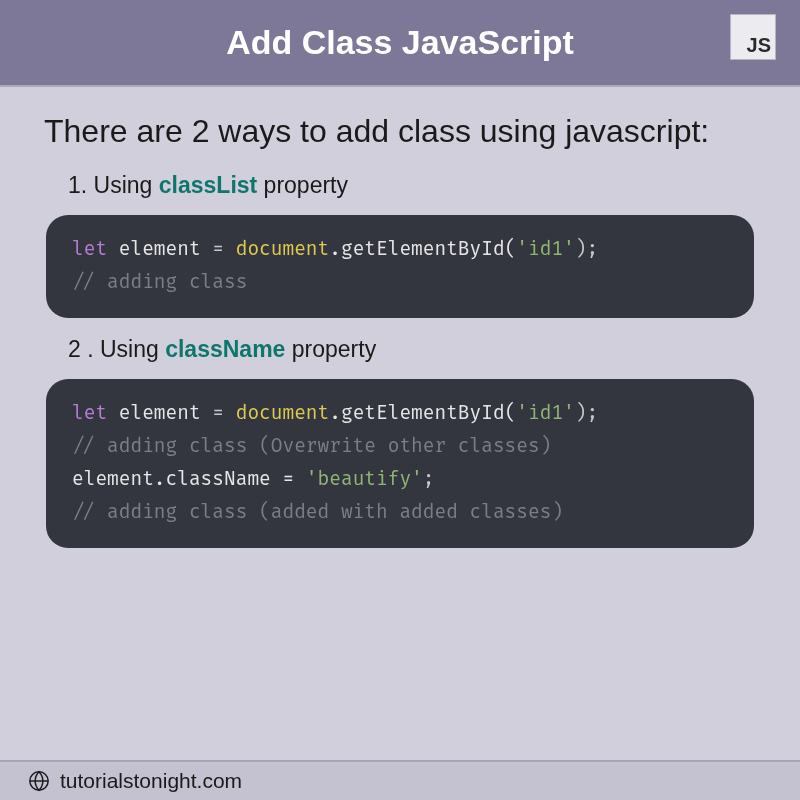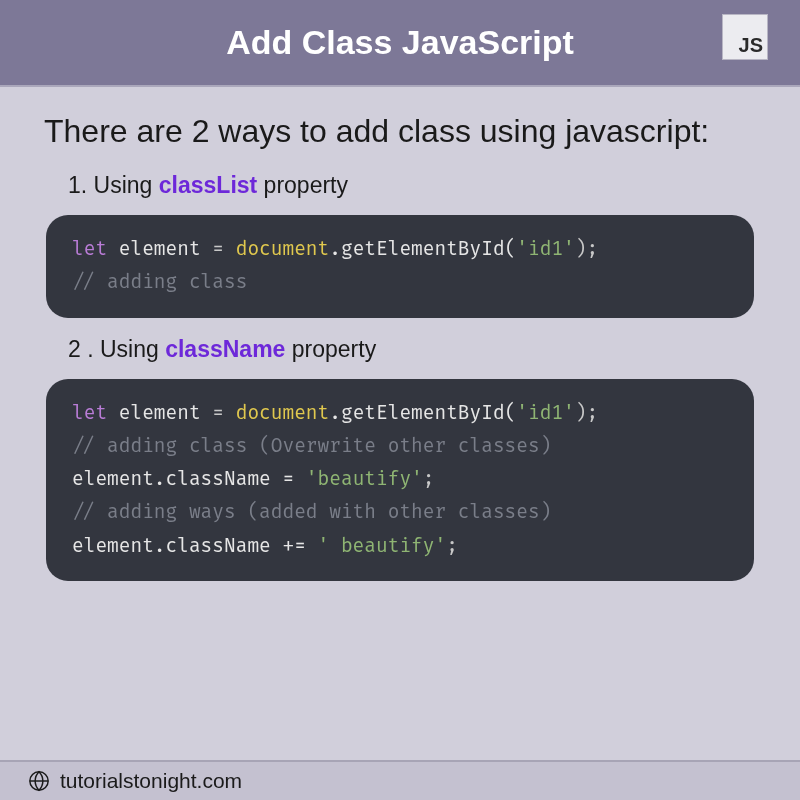--- a/index.html
+++ b/index.html
@@ -21,21 +21,21 @@
     position: relative;
     border-bottom: 2px solid #aaa7bb;
   }
   .header-title {
     color: #fff;
     font-size: 34px;
     font-weight: 700;
   }
   .js-badge {
     position: absolute;
-    right: 32px;
+    right: 24px;
     top: 14px;
     width: 46px;
     height: 46px;
     background: #ececf0;
     border: 1px solid #b8b6c4;
     display: flex;
     align-items: flex-end;
     justify-content: flex-end;
     padding: 2px 4px;
     font-weight: 700;
@@ -54,21 +54,21 @@
   .method {
     margin-bottom: 18px;
   }
   .method-title {
     font-size: 23px;
     color: #1a1a1a;
     margin-left: 24px;
     margin-bottom: 16px;
   }
   .method-title .kw {
-    color: #6d28d9;
+    color: #0f766e;
     font-weight: 700;
   }
   .code-block {
     background: #33363f;
     border-radius: 22px;
     padding: 18px 26px;
     font-family: "Fira Code", "Consolas", "Courier New", monospace;
     font-size: 19px;
     line-height: 1.75;
     color: #d7d7d7;
@@ -127,22 +127,21 @@
 
   <div class="method">
     <div class="method-title">
       <span>2 .</span>
       <span>Using </span><span class="kw">className</span><span> property</span>
     </div>
     <div class="code-block">
       <div class="code-line"><span class="tok-kw">let</span><span class="tok-var"> element </span><span class="tok-punc">= </span><span class="tok-obj">document</span><span class="tok-var">.getElementById(</span><span class="tok-str">'id1'</span><span class="tok-punc">);</span></div>
       <div class="code-line tok-com">// adding class (Overwrite other classes)</div>
       <div class="code-line"><span class="tok-var">element.className = </span><span class="tok-str">'beautify'</span><span class="tok-punc">;</span></div>
-      <div class="code-line tok-com">// adding ways (added with other classes)</div>
-      <div class="code-line"><span class="tok-var">element.className += </span><span class="tok-str">' beautify'</span><span class="tok-punc">;</span></div>
+      <div class="code-line tok-com">// adding class (added with added classes)</div>
     </div>
   </div>
 </div>
 
 <div class="footer">
   <div class="footer-left">
     <span class="globe-icon">
       <svg width="22" height="22" viewBox="0 0 24 24" fill="none" stroke="#1a1a1a" stroke-width="1.6">
         <circle cx="12" cy="12" r="10"></circle>
         <path d="M2 12h20"></path>

